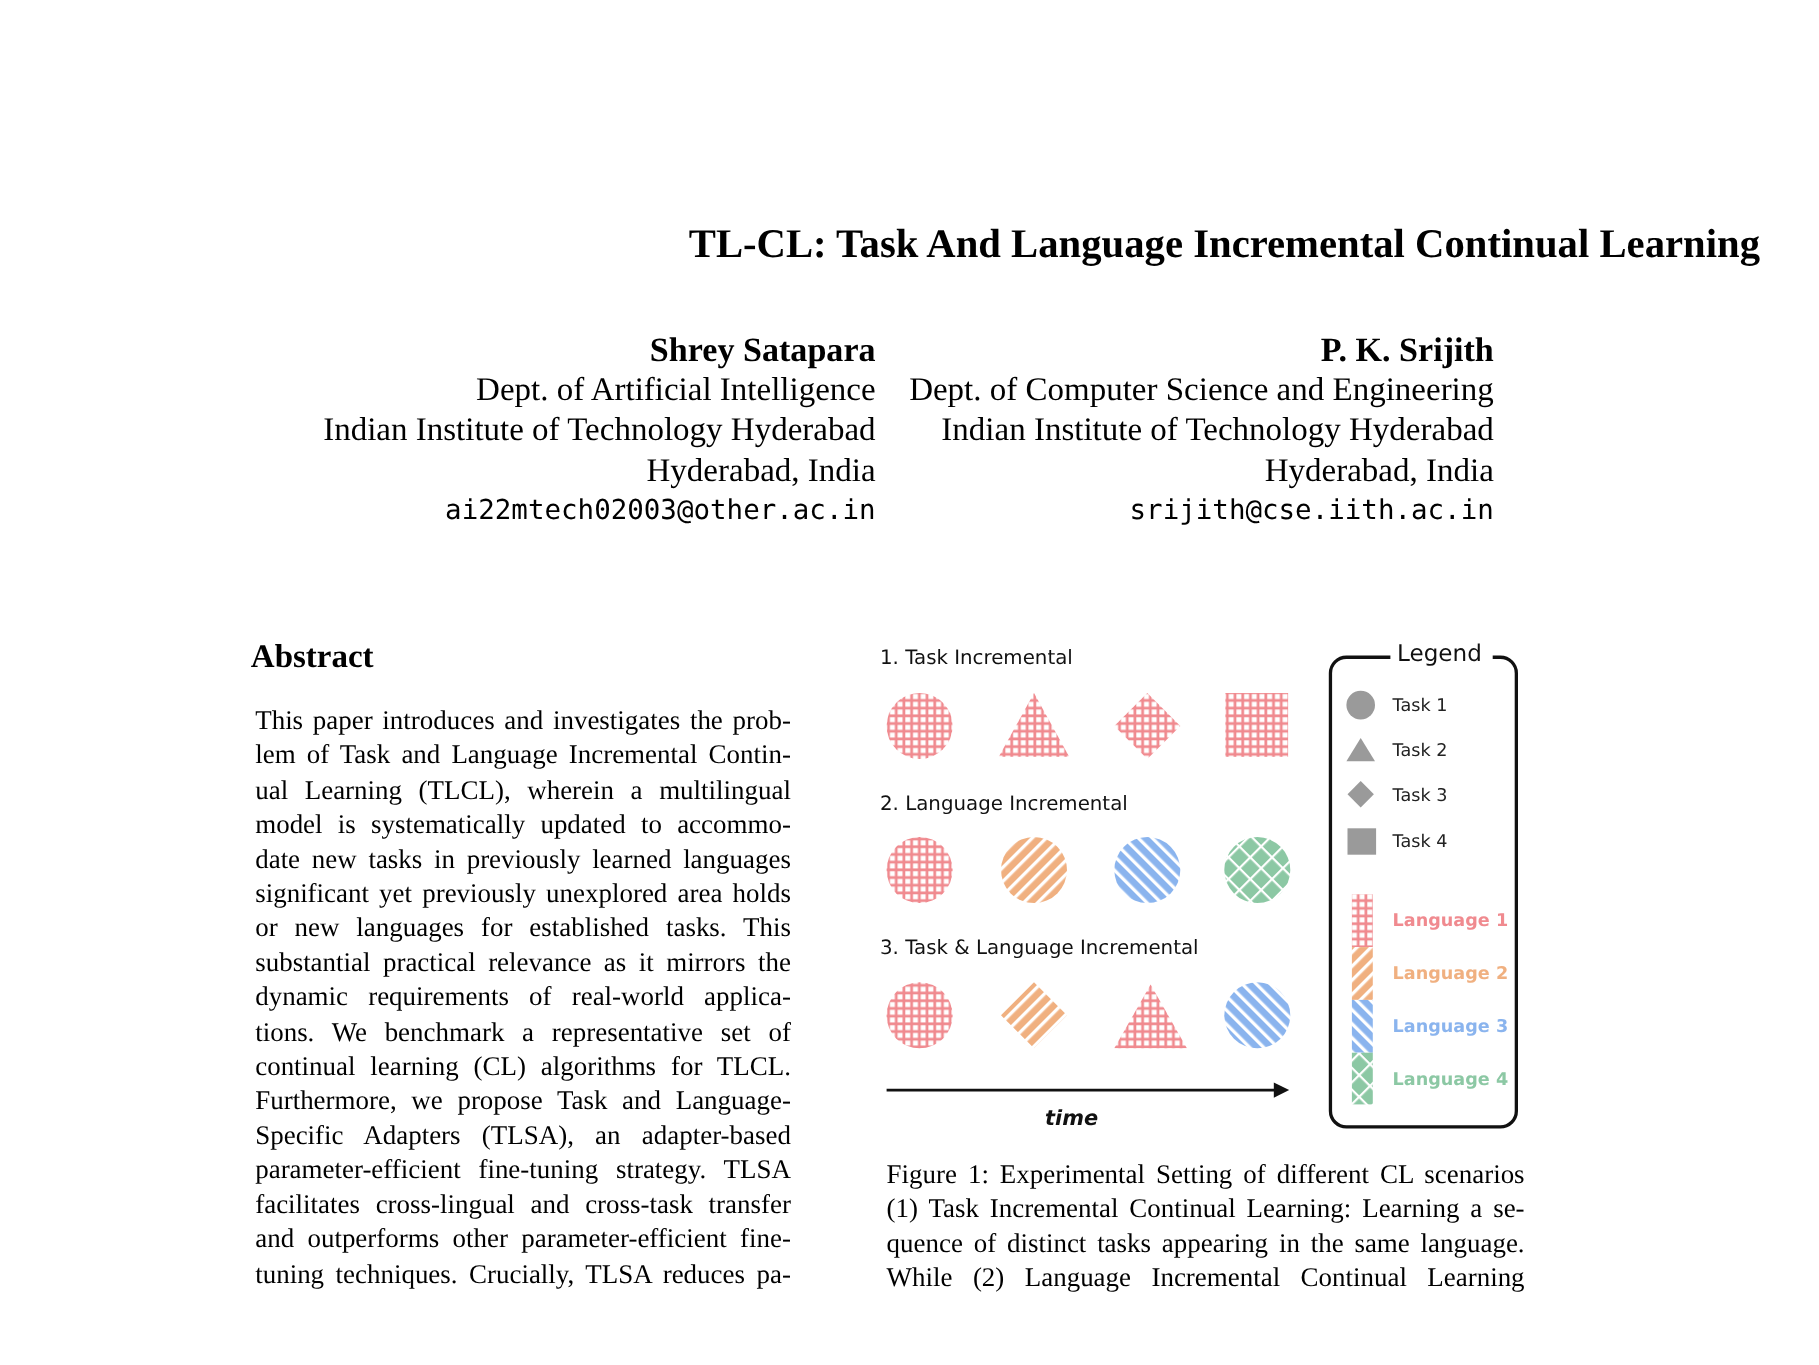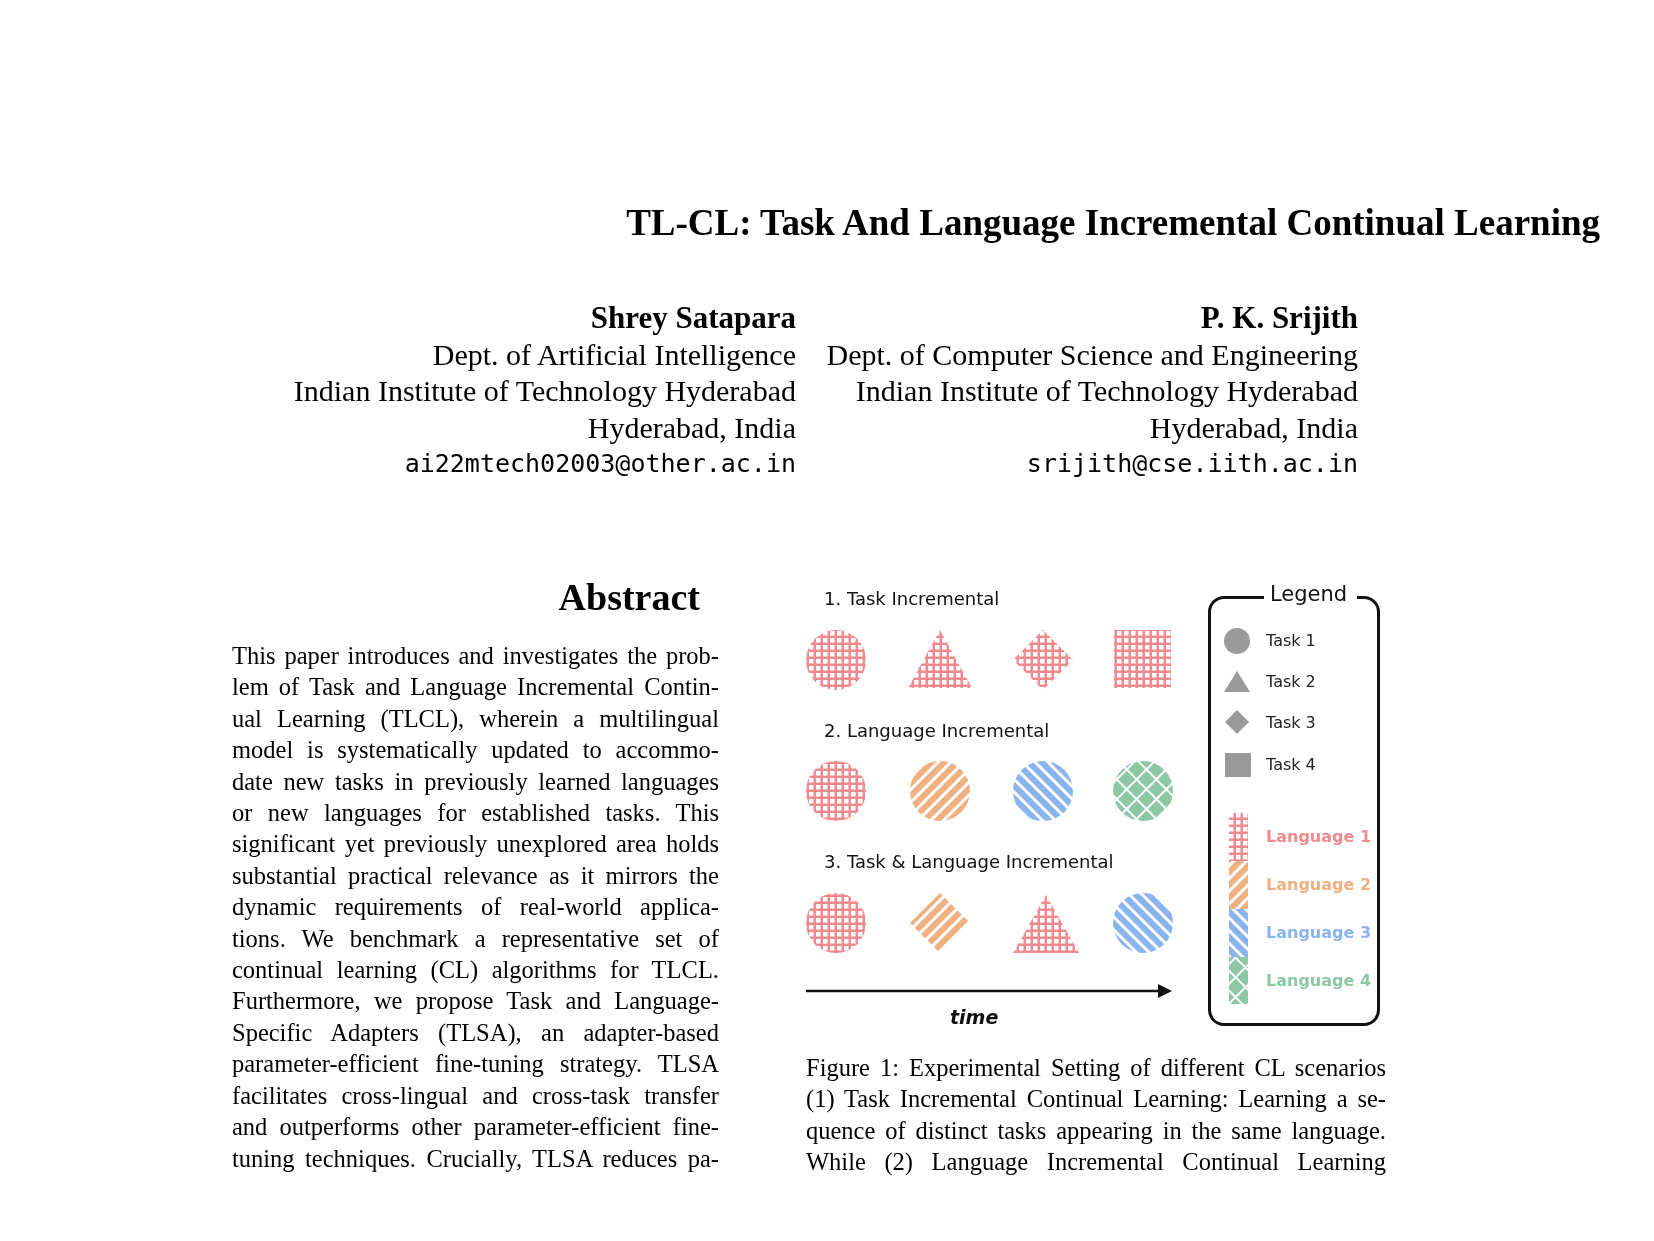--- a/index.html
+++ b/index.html
@@ -3,25 +3,25 @@
 <meta charset="utf-8">
 <style>
   html, body { margin: 0; padding: 0; background: #ffffff; }
   body { width: 1654px; height: 1241px; position: relative; overflow: hidden; font-family: "Liberation Serif", serif; color: #000; }
   .title { position: absolute; top: 200px; left: 0; width: 1568px; text-align: right; font-weight: bold; font-size: 37px; line-height: 46px; padding-left: 32px; }
   .author { position: absolute; top: 300px; text-align: right; font-size: 30px; line-height: 36.5px; }
   .author .name { font-weight: bold; font-size: 31px; }
   .author .email { font-family: "DejaVu Sans Mono", monospace; font-size: 25px; }
   #author-1 { left: 246px; width: 550px; }
   #author-2 { left: 778px; width: 580px; }
-  .abstract-title { position: absolute; top: 578px; left: 216px; width: 484px; text-align: right; font-weight: bold; font-size: 38px; line-height: 38px; }
+  .abstract-title { position: absolute; top: 578px; left: 228px; width: 484px; text-align: left; font-weight: bold; font-size: 30px; line-height: 38px; }
   .abstract-body { position: absolute; top: 640px; left: 232px; width: 487px; font-size: 24.5px; line-height: 31.4px; }
   .abstract-body div { text-align-last: justify; text-align: justify; white-space: nowrap; }
   .figure { position: absolute; top: 580px; left: 800px; width: 590px; height: 460px; font-family: "DejaVu Sans", sans-serif; }
-  .scen-label { position: absolute; left: 24px; font-size: 18px; color: #111; }
+  .scen-label { position: absolute; left: 0; font-size: 18px; color: #111; }
   .caption { position: absolute; top: 1052px; left: 806px; width: 580px; font-size: 24.5px; line-height: 31.4px; }
   .caption div { white-space: nowrap; text-align: justify; text-align-last: justify; }
   .legend-box { position: absolute; left: 408px; top: 16px; width: 172px; height: 430px; border: 3px solid #111; border-radius: 16px; box-sizing: border-box; }
   .legend-title { position: absolute; left: 416px; top: 2px; background: #fff; padding: 0 10px 0 6px; font-size: 21px; color: #111; margin-left: 48px; }
   .legend-label { position: absolute; left: 466px; font-size: 16px; color: #222; text-align: center; }
   .lang-label { position: absolute; left: 466px; font-size: 16px; font-weight: bold; }
   .time-label { position: absolute; left: 150px; top: 426px; font-size: 19px; font-style: italic; font-weight: bold; color: #111; }
 </style>
 </head>
 <body>
@@ -44,22 +44,22 @@
   <div class="email">srijith@cse.iith.ac.in</div>
 </div>
 
 <div class="abstract-title">Abstract</div>
 <div class="abstract-body">
   <div>This paper introduces and investigates the prob-</div>
   <div>lem of Task and Language Incremental Contin-</div>
   <div>ual Learning (TLCL), wherein a multilingual</div>
   <div>model is systematically updated to accommo-</div>
   <div>date new tasks in previously learned languages</div>
+  <div>significant yet previously unexplored area holds</div>
   <div>or new languages for established tasks.  This</div>
-  <div>significant yet previously unexplored area holds</div>
   <div>substantial practical relevance as it mirrors the</div>
   <div>dynamic requirements of real-world applica-</div>
   <div>tions.  We benchmark a representative set of</div>
   <div>continual learning (CL) algorithms for TLCL.</div>
   <div>Furthermore, we propose Task and Language-</div>
   <div>Specific Adapters (TLSA), an adapter-based</div>
   <div>parameter-efficient fine-tuning strategy. TLSA</div>
   <div>facilitates cross-lingual and cross-task transfer</div>
   <div>and outperforms other parameter-efficient fine-</div>
   <div>tuning techniques. Crucially, TLSA reduces pa-</div>

